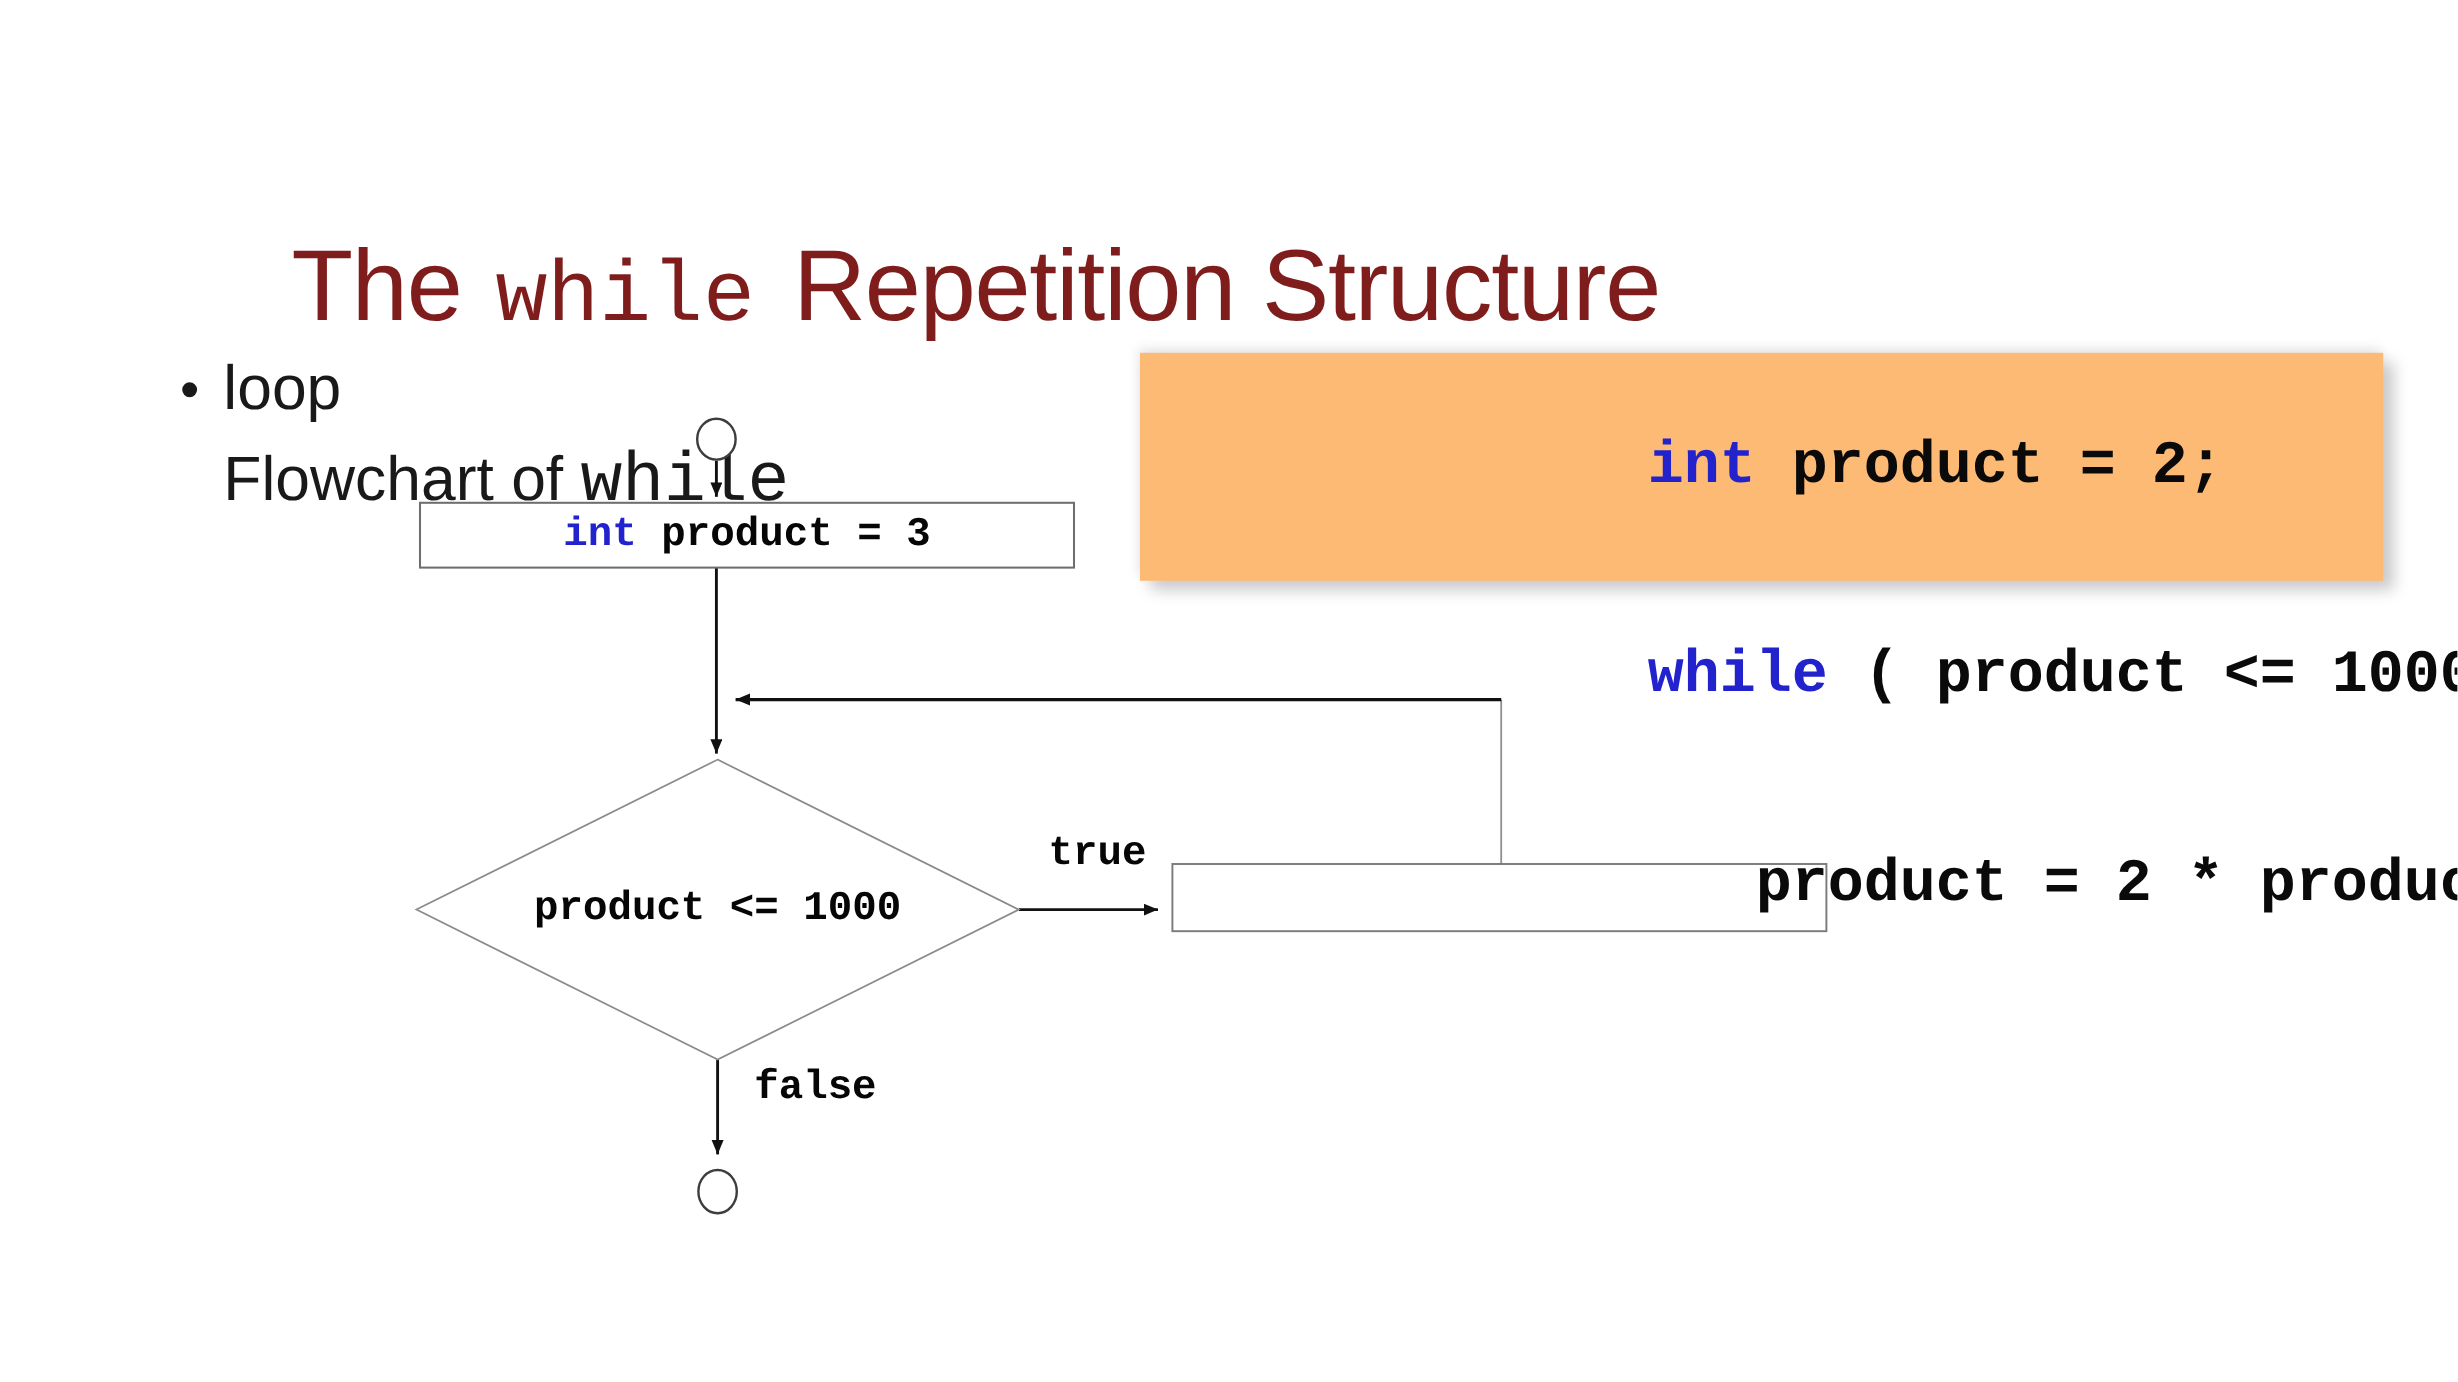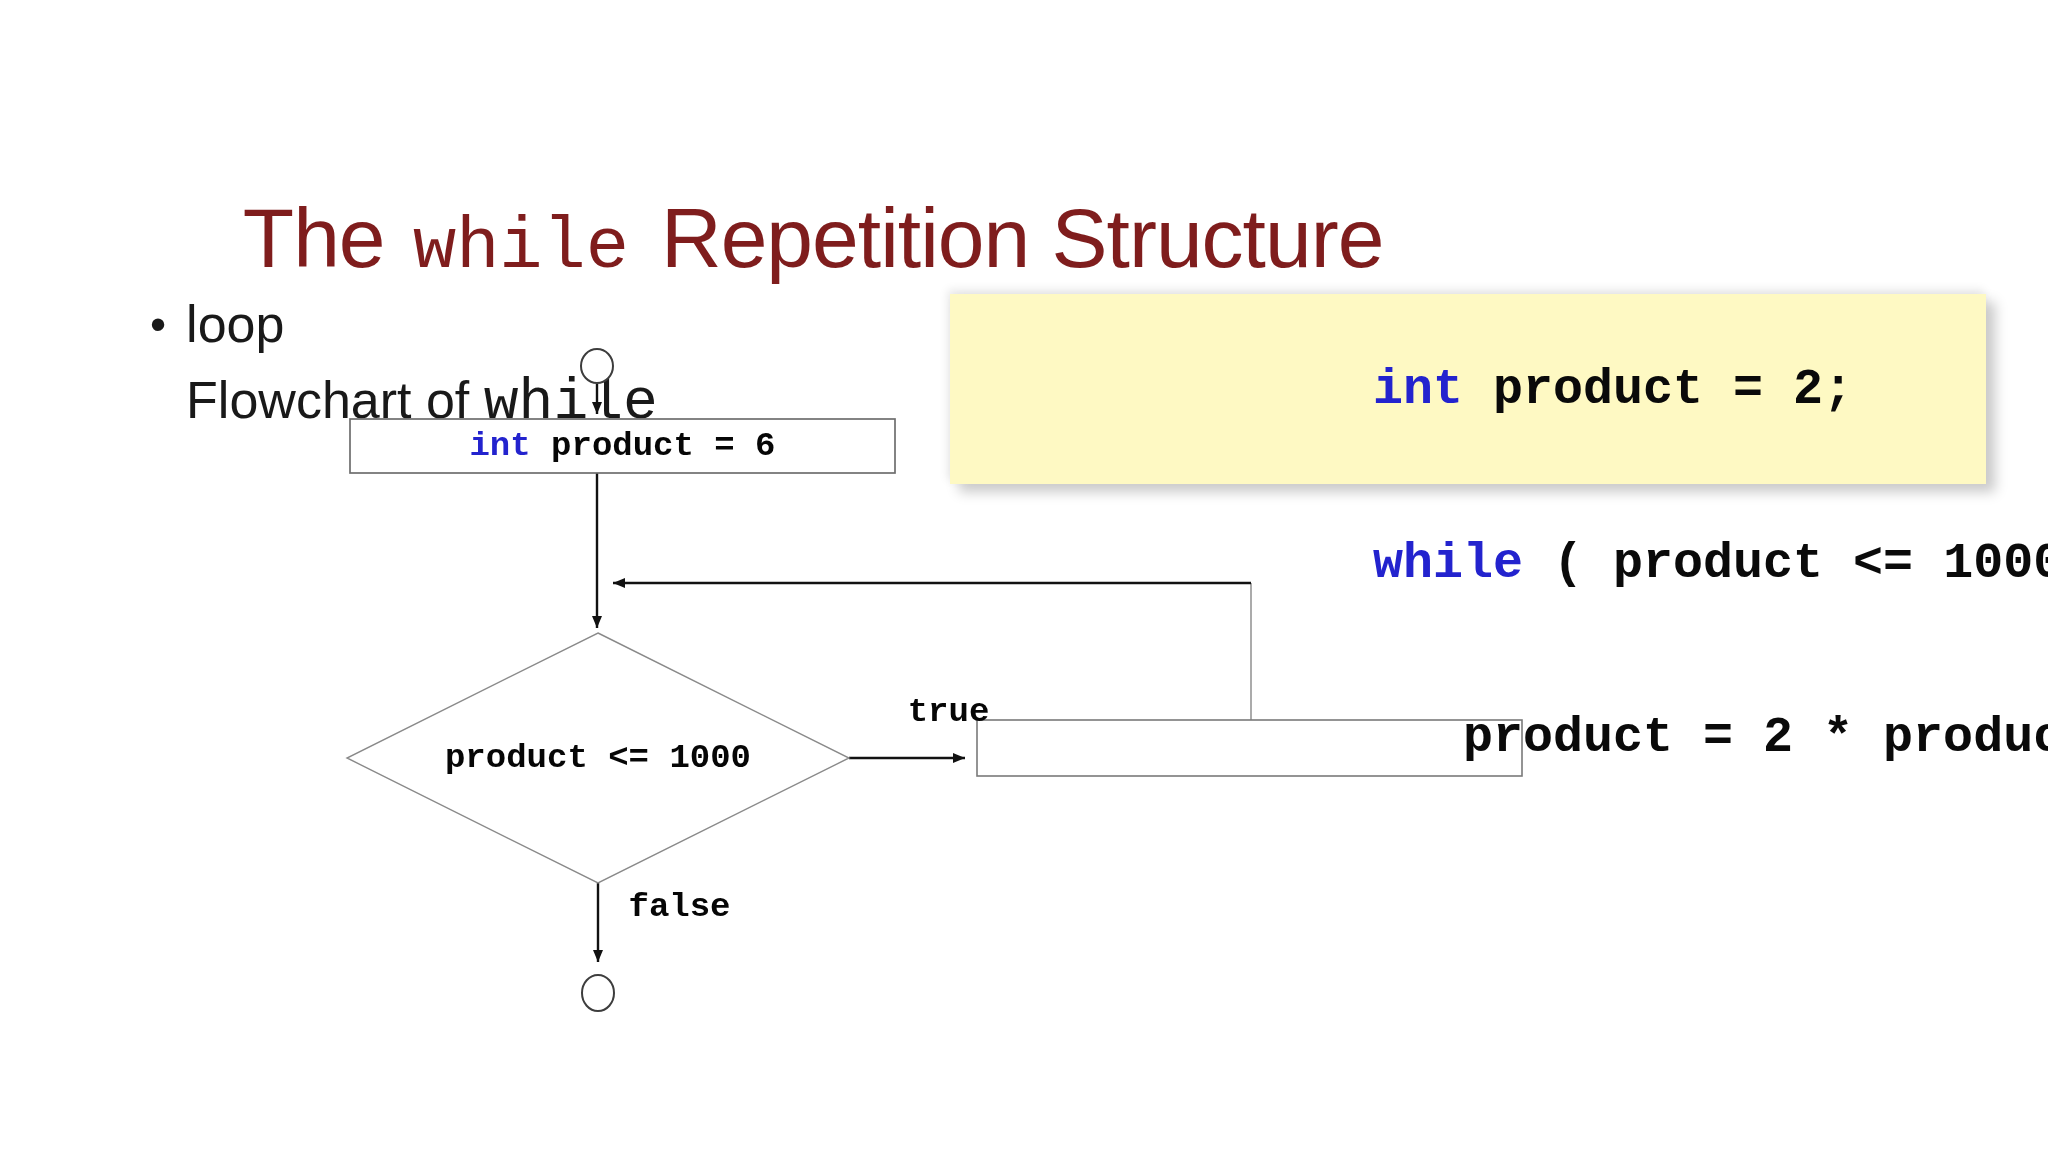--- a/index.html
+++ b/index.html
@@ -69,32 +69,32 @@
     justify-content: center;
     font-family: "Liberation Mono", "DejaVu Sans Mono", monospace;
     font-weight: bold;
     font-size: 34px;
     color: #060606;
     white-space: pre;
   }
   #init-box-label   { left: 350px; top: 419px; width: 545px; height: 54px; }
   #decision-label   { left: 347px; top: 633px; width: 502px; height: 250px; font-family: Liberation Mono, monospace; }
   #process-box-label{ left: 977px; top: 720px; width: 545px; height: 56px; }
-  #true-label       { left: 891px; top: 692px; width: 115px; height: 40px; }
+  #true-label       { left: 857px; top: 692px; width: 115px; height: 40px; }
   #false-label      { left: 612px; top: 886px; width: 135px; height: 42px; text-align: right; }
   .kw { color: #2323CE; }
 
   
   #code-box {
     position: absolute;
     left: 950px;
     top: 294px;
     width: 1036px;
     height: 190px;
-    background: #fef9c3;
+    background: #fdba74;
     box-shadow: 9px 8px 12px #c9c9c9, -2px -4px 9px #e6e6e6;
     box-sizing: border-box;
     padding: 9px 0 0 243px;
   }
   #code-box .code-line {
     font-family: "Liberation Mono", "DejaVu Sans Mono", monospace;
     font-weight: bold;
     font-size: 50px;
     line-height: 58px;
     color: #0a0a0a;
@@ -133,21 +133,21 @@
     <line x1="598" y1="883" x2="598" y2="962" stroke="#111111" stroke-width="2.4" marker-end="url(#arrow)"></line>
 
     <ellipse cx="597" cy="366" rx="16" ry="17" fill="#ffffff" stroke="#3d3d3d" stroke-width="2"></ellipse>
     <rect x="350" y="419" width="545" height="54" fill="#ffffff" stroke="#6e6e6e" stroke-width="1.7"></rect>
     <polygon points="598,633 849,758 598,883 347,758" fill="#ffffff" stroke="#8a8a8a" stroke-width="1.4"></polygon>
     <rect x="977" y="720" width="545" height="56" fill="#ffffff" stroke="#7a7a7a" stroke-width="1.6"></rect>
     <ellipse cx="598" cy="993" rx="16" ry="18" fill="#ffffff" stroke="#3d3d3d" stroke-width="2"></ellipse>
   </svg>
 
   <div id="init-box-label" class="flabel">
-    <span class="kw">int</span><span> product = 6</span>
+    <span class="kw">int</span><span> product = 3</span>
   </div>
   <div id="decision-label" class="flabel">product &lt;= 1000</div>
   <div id="true-label" class="flabel">true</div>
   <div id="false-label" class="flabel">false</div>
 
   <div id="code-box">
     <div class="code-line">
       <span class="kw">int</span><span> product = 2;</span>
     </div>
     <div class="code-line">

